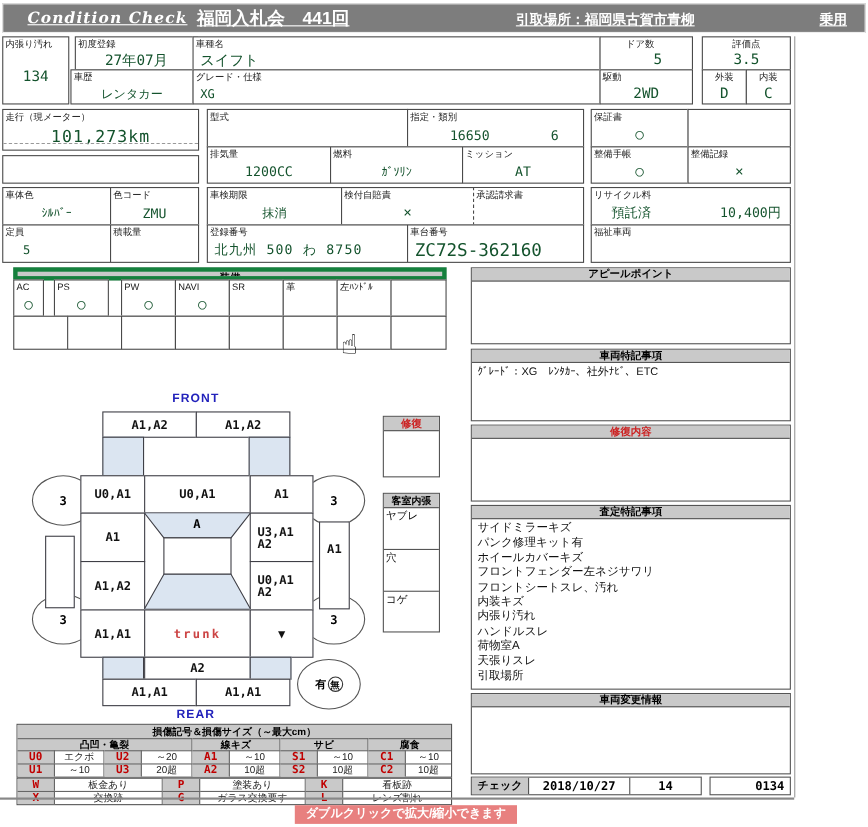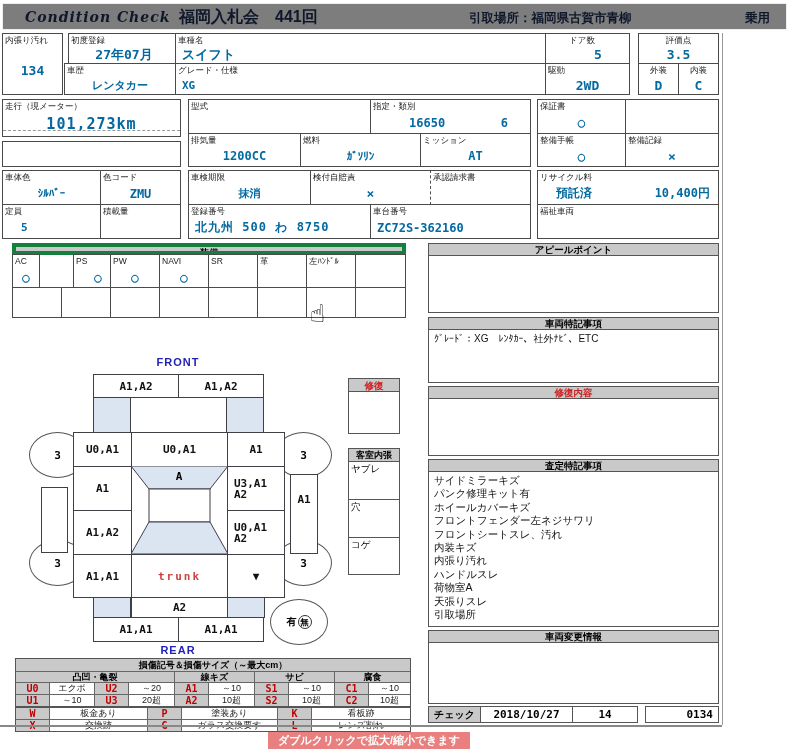--- a/index.html
+++ b/index.html
@@ -2,25 +2,25 @@
 <html><head>
 <meta charset="utf-8">
 <style>
   * { margin:0; padding:0; box-sizing:border-box; }
   html,body { background:#fff; font-family:"Liberation Sans","DejaVu Sans",sans-serif; }
   #sheet { position:relative; width:789px; height:752px; background:#fff; overflow:hidden; }
   .abs { position:absolute; }
   .cell { position:absolute; border:1px solid #4a4a4a; background:#fff; display:flex; flex-direction:column; overflow:hidden; }
   .lbl { font-size:8.5px; line-height:10px; padding:1px 2px; color:#1a1a1a; white-space:nowrap; text-align:left; }
   .val { flex:1; display:flex; align-items:center; justify-content:center;
-         font-family:"DejaVu Sans Mono","Liberation Mono",monospace; font-weight:bold;
-         font-size:13px; color:#0369a1; white-space:nowrap;text-align:center; }
+         font-family:"DejaVu Sans Mono","Liberation Mono",monospace; font-weight:normal;
+         font-size:13px; color:#14532d; white-space:nowrap;text-align:center; }
   .vleft { justify-content:flex-start; padding-left:6px; }
   .vsm { font-size:11px; }
-  .hdrtxt { color:#0f172a; white-space:nowrap; }
+  .hdrtxt { color:#ffffff; white-space:nowrap;text-decoration:underline; }
   .phead { background:#c9c9c9; border-bottom:1px solid #555; text-align:center;
            font-weight:bold; font-size:9.5px; line-height:12px; height:12px; }
   .panel { position:absolute; border:1px solid #555; background:#fff; }
   .pbody { padding:2px 5px; font-size:10.5px; line-height:13.4px; color:#111; }
   .ccell { position:absolute; border:1px solid #3f3f46; background:#fff; display:flex;
            align-items:center; justify-content:center;
            font-family:"DejaVu Sans Mono","Liberation Mono",monospace; font-weight:bold;
            font-size:11px; color:#111; z-index:2; }
   .blue { background:#dbe5f1; }
   .wheel { position:absolute; border:1px solid #555; border-radius:50%; background:#fff;
@@ -162,40 +162,40 @@
   <div class="cell" style="left:430px;top:170px;width:101px;height:35px;border-left-style:dashed;">
     <span class="lbl">承認請求書</span>
     <div class="val"></div>
   </div>
   <div class="cell" style="left:188px;top:204px;width:183px;height:35px;">
     <span class="lbl">登録番号</span>
     <div class="val vleft vsm" style="font-size:12px;letter-spacing:1px;">北九州 500 わ 8750</div>
   </div>
   <div class="cell" style="left:370px;top:204px;width:161px;height:35px;">
     <span class="lbl">車台番号</span>
-    <div class="val vleft vsm" style="font-size:12px;">ZC72S-362160</div>
+    <div class="val vleft vsm" style="font-size:16px;">ZC72S-362160</div>
   </div>
   <div class="cell" style="left:537px;top:170px;width:182px;height:35px;">
     <span class="lbl">リサイクル料</span>
     <div class="val vsm" style="justify-content:space-between;padding:0 8px 0 18px;font-size:12px;">
       <span>預託済</span>
       <span>10,400円</span>
     </div>
   </div>
   <div class="cell" style="left:537px;top:204px;width:182px;height:35px;">
     <span class="lbl">福祉車両</span>
     <div class="val"></div>
   </div>
 
   <div class="cell phead" style="left:12px;top:243px;width:394px;height:12px;border:4px solid #15803d;">装備</div>
   <div class="cell" style="left:12px;top:254px;width:28px;height:34px;">
     <span class="lbl">AC</span>
     <div class="val">○</div>
   </div>
-  <div class="cell" style="left:73px;top:254px;width:50px;height:34px;">
+  <div class="cell" style="left:49px;top:254px;width:50px;height:34px;">
     <span class="lbl">PS</span>
     <div class="val">○</div>
   </div>
   <div class="cell" style="left:110px;top:254px;width:50px;height:34px;">
     <span class="lbl">PW</span>
     <div class="val">○</div>
   </div>
   <div class="cell" style="left:159px;top:254px;width:50px;height:34px;">
     <span class="lbl">NAVI</span>
     <div class="val">○</div>

